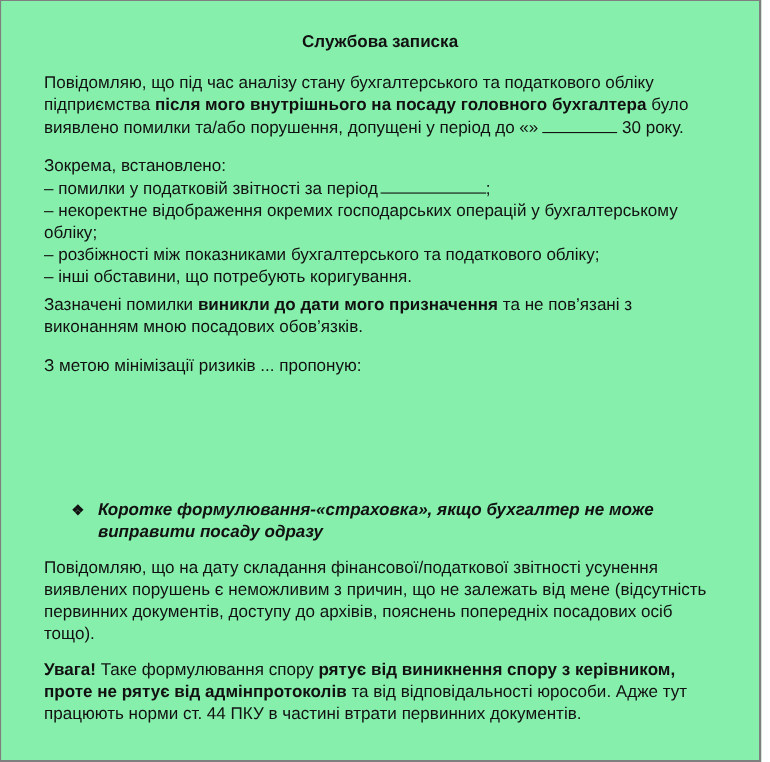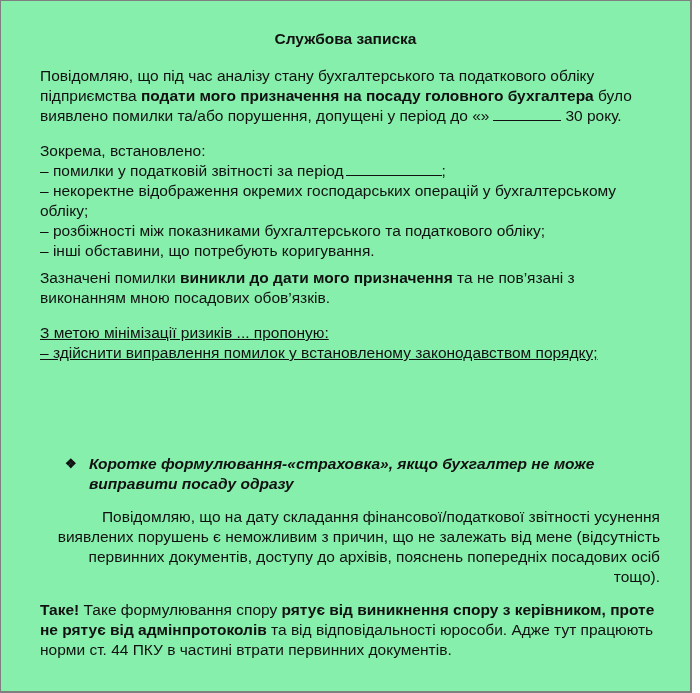--- a/index.html
+++ b/index.html
@@ -37,53 +37,52 @@
   </style>
 </head>
 <body>
 
 <div class="page">
 
   <div class="title">Службова записка</div>
 
   <div class="block" style="top:65px;">
     <p>
-      <span>Повідомляю, що під час аналізу стану бухгалтерського та податкового обліку підприємства </span><b>подати мого призначення на посаду головного бухгалтера</b><span> було виявлено помилки та/або порушення, допущені у період до «»</span><span class="blank w1"></span><span>30 року.</span>
+      <span>Повідомляю, що під час аналізу стану бухгалтерського та податкового обліку підприємства </span><b>після мого внутрішнього на посаду головного бухгалтера</b><span> було виявлено помилки та/або порушення, допущені у період до «»</span><span class="blank w1"></span><span>30 року.</span>
     </p>
   </div>
 
   <div class="block" style="top:267px;">
     <p>
       <span>Зазначені помилки </span><b>виникли до дати мого призначення</b><span> та не пов’язані з виконанням мною посадових обов’язків.</span>
     </p>
   </div>
 
   <div class="block" style="top:140px;">
     <p>Зокрема, встановлено:</p>
     <p>
       <span>– помилки у податковій звітності за період</span><span class="blank w2"></span><span>;</span>
     </p>
     <p>– некоректне відображення окремих господарських операцій у бухгалтерському обліку;</p>
     <p>– розбіжності між показниками бухгалтерського та податкового обліку;</p>
     <p>– інші обставини, що потребують коригування.</p>
   </div>
 
-  <div class="block" style="top:322px;text-decoration:underline;">
+  <div class="block" style="top:322px;">
     <p>З метою мінімізації ризиків ... пропоную:</p>
-    <p>– здійснити виправлення помилок у встановленому законодавством порядку;</p>
   </div>
 
   <div class="subhead">
     <span class="bullet">❖</span>
     <span class="text">Коротке формулювання-«страховка», якщо бухгалтер не може виправити посаду одразу</span>
   </div>
 
-  <div class="block" style="top:506px;text-align:right;">
+  <div class="block" style="top:506px;">
     <p>Повідомляю, що на дату складання фінансової/податкової звітності усунення виявлених порушень є неможливим з причин, що не залежать від мене (відсутність первинних документів, доступу до архівів, пояснень попередніх посадових осіб тощо).</p>
   </div>
 
   <div class="block" style="top:599px;">
     <p>
-      <b>Таке!</b><span> Таке формулювання спору </span><b>рятує від виникнення спору з керівником, проте не рятує від адмінпротоколів</b><span> та від відповідальності юрособи. Адже тут працюють норми ст. 44 ПКУ в частині втрати первинних документів.</span>
+      <b>Увага!</b><span> Таке формулювання спору </span><b>рятує від виникнення спору з керівником, проте не рятує від адмінпротоколів</b><span> та від відповідальності юрособи. Адже тут працюють норми ст. 44 ПКУ в частині втрати первинних документів.</span>
     </p>
   </div>
 
 </div>
 
 </body></html>

